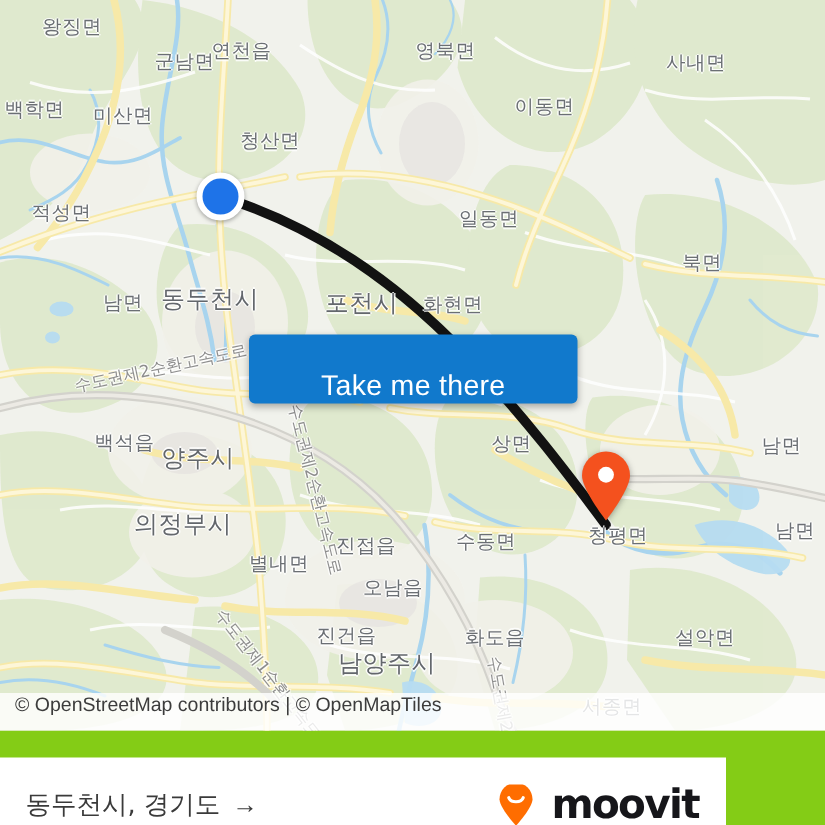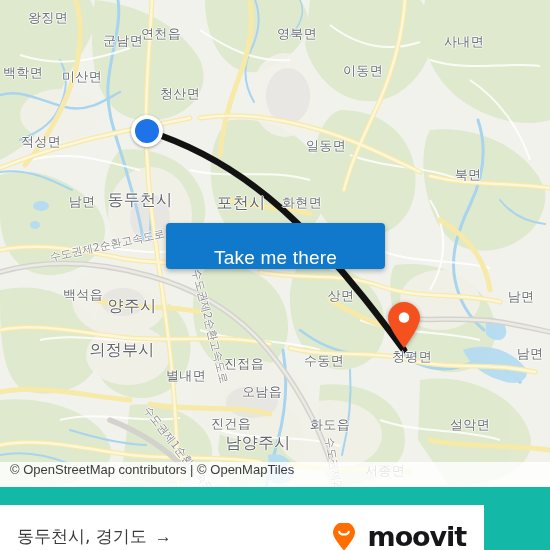--- a/index.html
+++ b/index.html
@@ -9,21 +9,21 @@
     background: #ffffff;
   }
   body {
     font-family: "Liberation Sans", "DejaVu Sans", sans-serif;
   }
   #app {
     position: relative;
     width: 550px;
     height: 550px;
     overflow: hidden;
-    background: #14b8a6;
+    background: #84cc16;
   }
 
   
   #map {
     position: absolute;
     left: 0;
     top: 0;
     width: 550px;
     height: 487px;
     overflow: hidden;
@@ -351,21 +351,21 @@
         <div class="place-label" style="left: 244px; top: 364px;">진접읍</div>
         <div class="place-label" style="left: 186px; top: 376px;">별내면</div>
         <div class="place-label" style="left: 324px; top: 361px;">수동면</div>
         <div class="place-label" style="left: 412px; top: 357px;">청평면</div>
         <div class="place-label" style="left: 530px; top: 354px;">남면</div>
         <div class="place-label" style="left: 262px; top: 392px;">오남읍</div>
         <div class="place-label" style="left: 231px; top: 424px;">진건읍</div>
         <div class="place-label city" style="left: 258px; top: 443px;">남양주시</div>
         <div class="place-label" style="left: 330px; top: 425px; text-align: right;">화도읍</div>
         <div class="place-label" style="left: 470px; top: 425px;">설악면</div>
-        <div class="place-label" style="left: 385px; top: 471px;">서종면</div>
+        <div class="place-label" style="left: 408px; top: 471px;">서종면</div>
       </div>
 
     <div id="road-labels">
         <div class="road-label" style="left: 50px; top: 250px; transform: rotate(-12deg); transform-origin: left center;">수도권제2순환고속도로</div>
         <div class="road-label" style="left: 196px; top: 262px; transform: rotate(76deg); transform-origin: left center;">수도권제2순환고속도로</div>
         <div class="road-label" style="left: 146px; top: 400px; transform: rotate(52deg); transform-origin: left center;">수도권제1순환고속도로</div>
         <div class="road-label" style="left: 329px; top: 430px; transform: rotate(80deg); transform-origin: left center;">수도권제2순환고속도로</div>
       </div>
 
     <div id="origin-marker" style="left: 147px; top: 131px; background: rgb(30, 115, 232);"></div>

